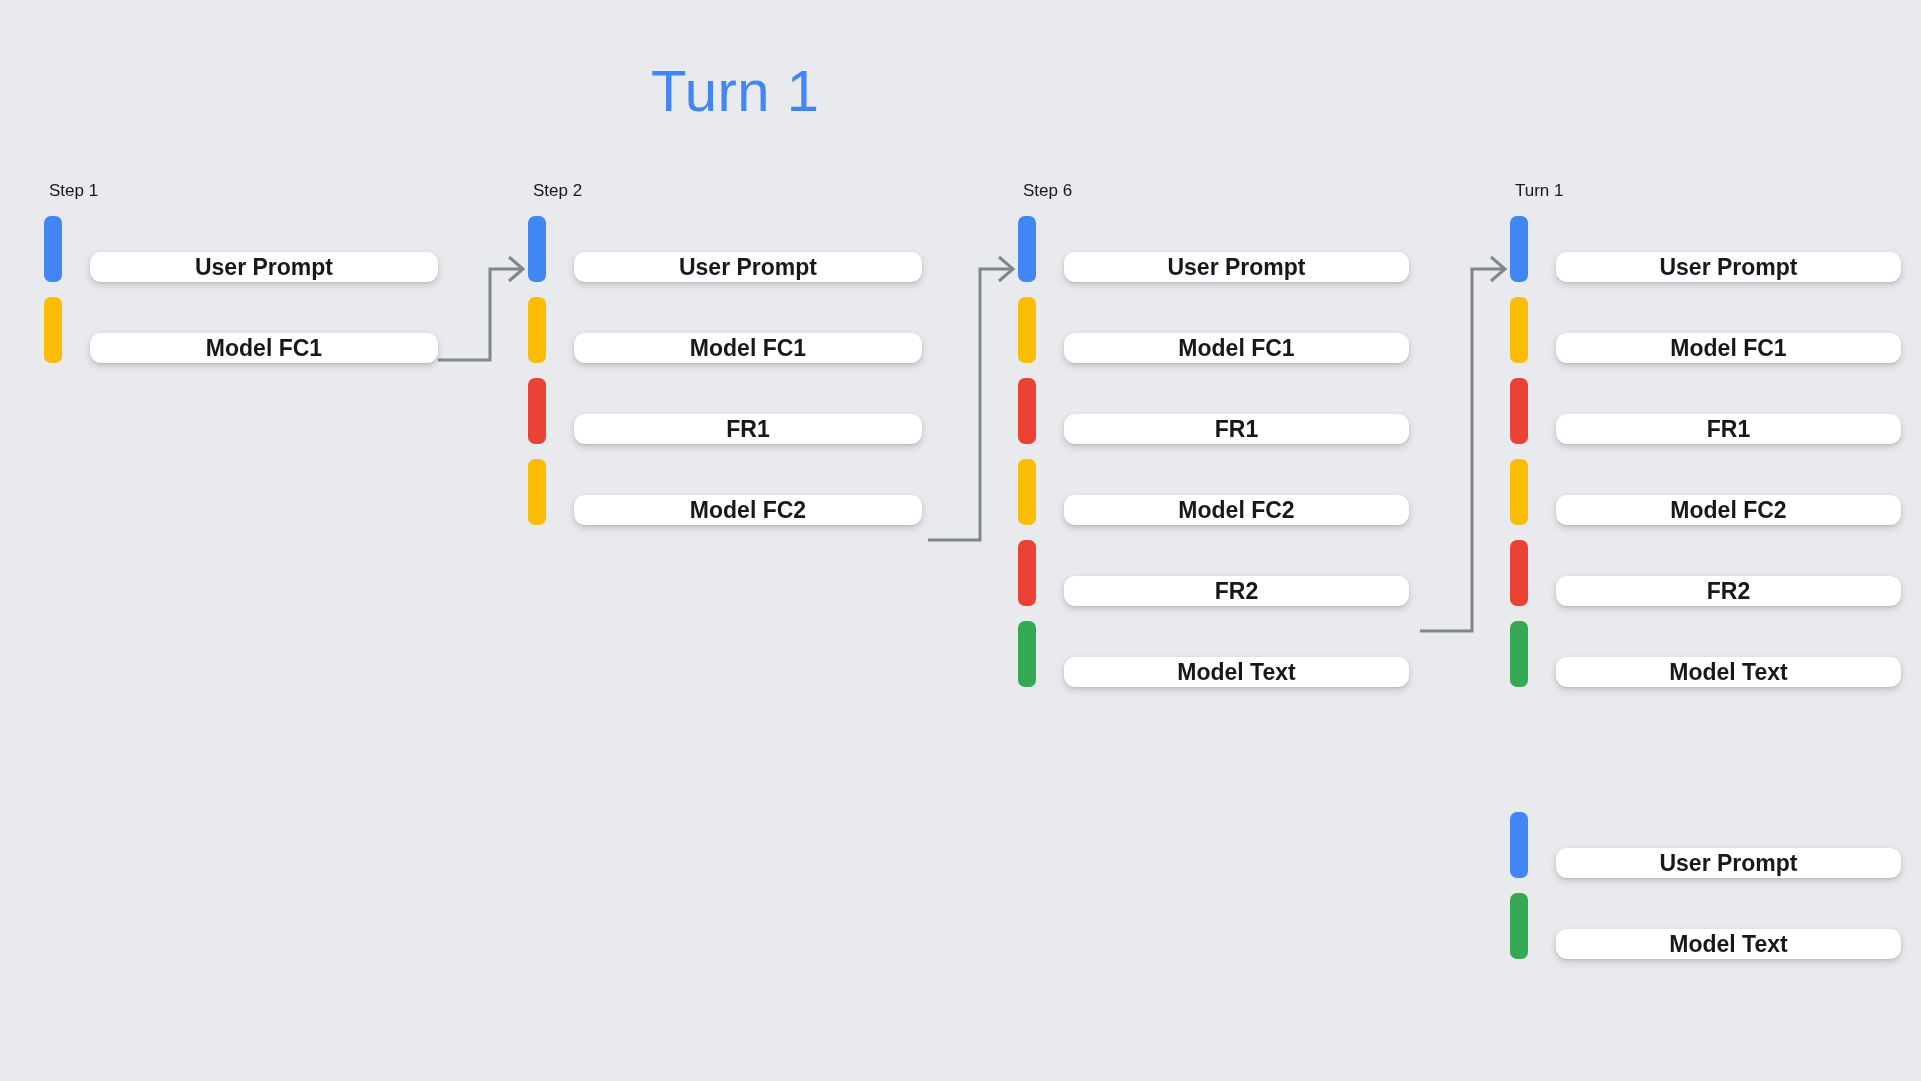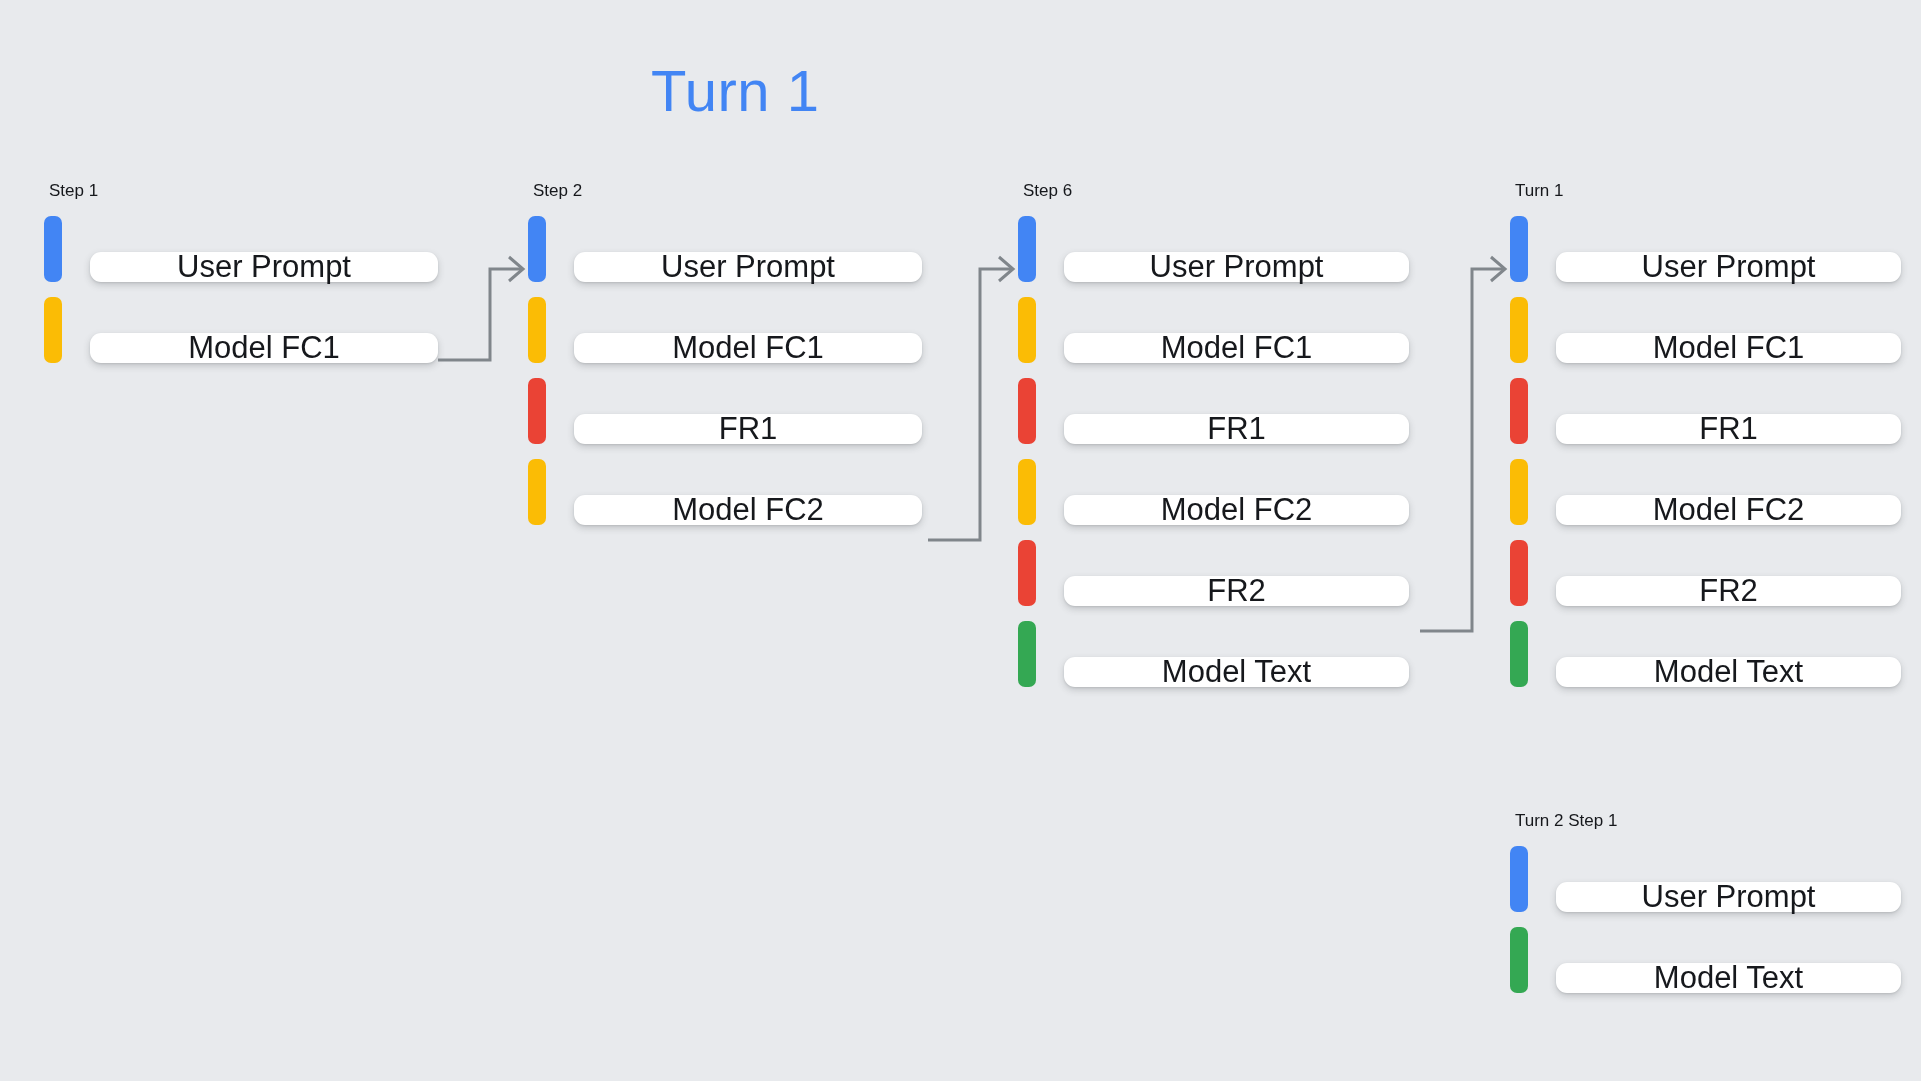--- a/index.html
+++ b/index.html
@@ -73,22 +73,22 @@
 
   .card {
     flex: 1 1 auto;
     margin-left: 27px;
     background: #ffffff;
     border-radius: 11px;
     box-shadow: 0 3px 7px rgba(60,64,67,0.22), 0 1px 2px rgba(60,64,67,0.12);
     display: flex;
     align-items: center;
     justify-content: center;
-    font-size: 31px;
-    font-weight: 400;
+    font-size: 23px;
+    font-weight: 700;
     color: #16181c;
     white-space: nowrap;
     margin-top: 36px;
   }
 
   
   #col-step1 { left: 44px;   top: 182px; width: 395px; }
   #col-step2 { left: 528px;  top: 182px; width: 415px; }
   #col-step3 { left: 1018px; top: 182px; width: 415px; }
   #col-turn1 { left: 1510px; top: 182px; width: 410px; }
@@ -219,21 +219,20 @@
         <div class="card">FR2</div>
       </div>
       <div class="row">
         <span class="bar green"></span>
         <div class="card">Model Text</div>
       </div>
     </div>
   </div>
 
   <div id="col-turn2step1" class="column">
-    <div class="column-label">Turn 2 Step 1</div>
     <div class="rows">
       <div class="row">
         <span class="bar blue"></span>
         <div class="card">User Prompt</div>
       </div>
       <div class="row">
         <span class="bar green"></span>
         <div class="card">Model Text</div>
       </div>
     </div>

